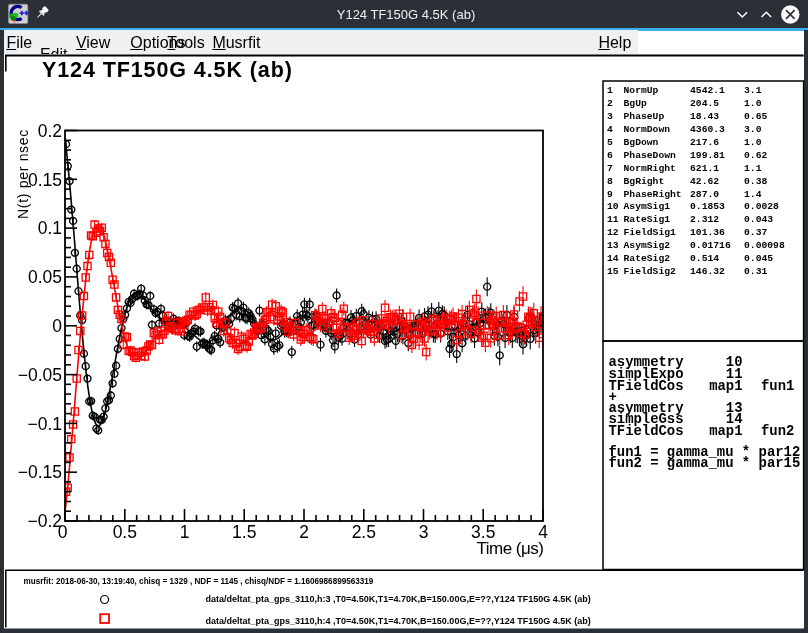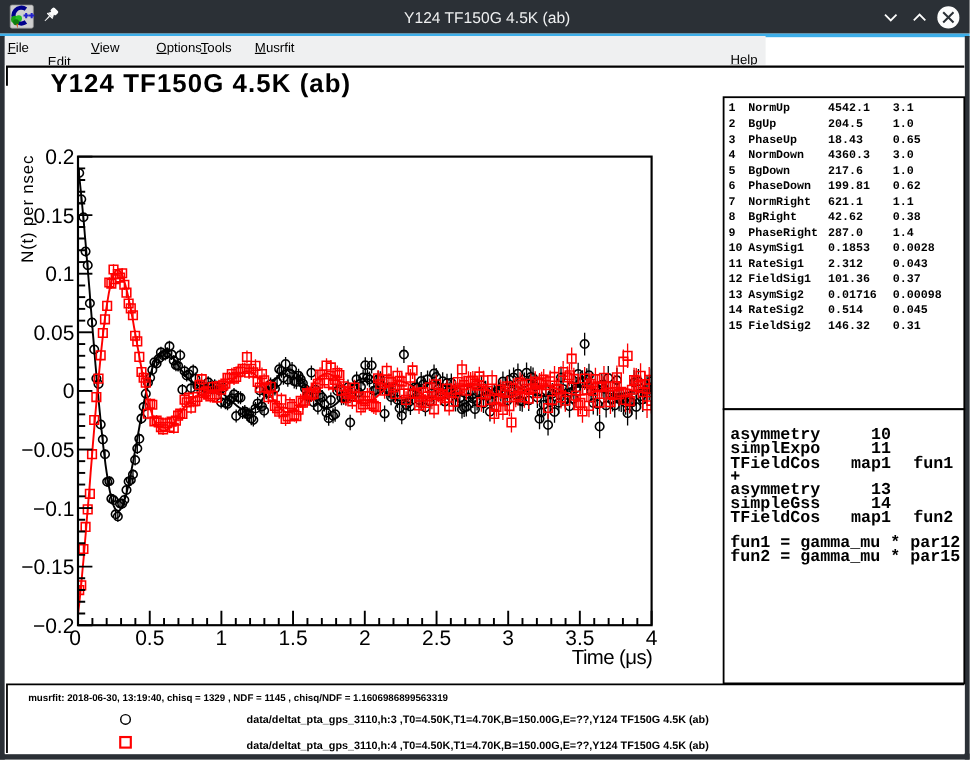--- a/index.html
+++ b/index.html
@@ -4,28 +4,28 @@
 font-family:"Liberation Sans",sans-serif}
 *{box-sizing:border-box}
 .abs{position:absolute}
 </style></head>
 <body>
 <div class="abs" style="left:0;top:0;width:808px;height:28px;background:#2b3036"></div>
 <div class="abs" style="left:0;top:28px;width:808px;height:2.5px;background:#3daee9"></div>
 <div class="abs" style="left:0;top:30px;width:4.3px;height:603px;background:#2b3036"></div>
 <div class="abs" style="left:803.6px;top:30px;width:4.4px;height:603px;background:#2b3036"></div>
 <div class="abs" style="left:0;top:628.3px;width:808px;height:4.7px;background:#2b3036"></div>
-<div class="abs" style="left:4.3px;top:30px;width:634px;height:24px;background:#eff0f1;font-size:11px;color:#000">
+<div class="abs" style="left:4.3px;top:30px;width:634px;height:24px;background:#eff0f1;font-size:16px;color:#000">
     <span style="position:absolute;left:2.1px;top:4px"><u>F</u>ile</span>
     <span style="position:absolute;left:35.6px;top:16px"><u>E</u>dit</span>
     <span style="position:absolute;left:71.6px;top:4px"><u>V</u>iew</span>
     <span style="position:absolute;left:126px;top:4px"><u>O</u>ptions</span>
     <span style="position:absolute;left:163.0px;top:4px"><u>T</u>ools</span>
     <span style="position:absolute;left:208.1px;top:4px"><u>M</u>usrfit</span>
-    <span style="position:absolute;right:7px;top:14px"><u>H</u>elp</span>
+    <span style="position:absolute;right:7px;top:4px"><u>H</u>elp</span>
   </div>
 
 <svg class="abs" style="left:0;top:0" width="808" height="28">
   <text x="406" y="19" font-size="13" fill="#eff0f1" text-anchor="middle" font-family="Liberation Sans">Y124 TF150G 4.5K (ab)</text>
   <g>
     <rect x="8.5" y="4.2" width="19.3" height="19.3" rx="1.5" fill="#cfcfcf" stroke="#8f8f8f" stroke-width="0.6"></rect>
     <path d="M21.6 7.6 A6.6 6.6 0 1 0 21.6 18.4" fill="none" stroke="#00008b" stroke-width="3.5"></path>
     <path d="M19.6 13h4.4M21.8 10.8v4.4M24.2 13h4.4M26.4 10.8v4.4" stroke="#2222cc" stroke-width="1.7" fill="none"></path>
     <circle cx="12.3" cy="16.3" r="3.1" fill="#18a018"></circle>
     <circle cx="15.6" cy="15.4" r="2.7" fill="#25bd25"></circle>

